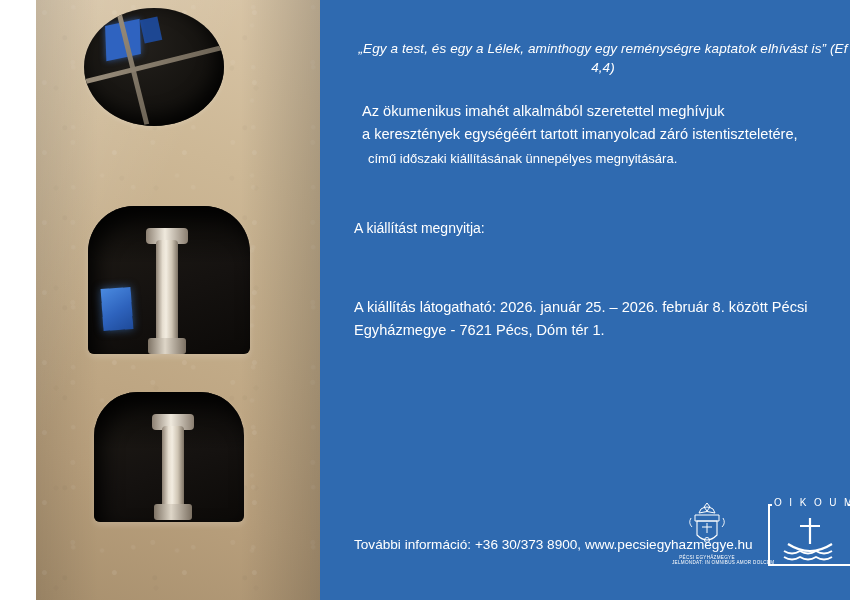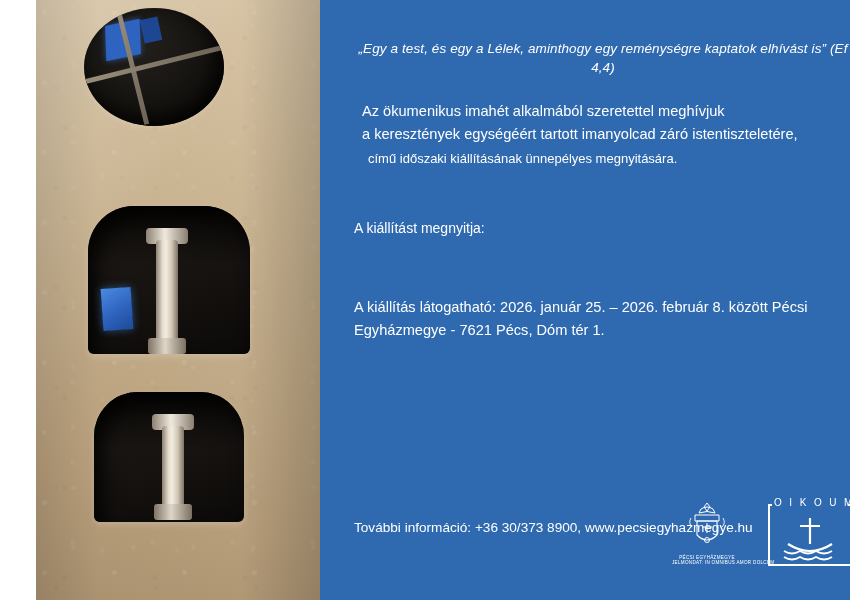--- a/index.html
+++ b/index.html
@@ -225,21 +225,21 @@
   .opener-name b { font-weight: bold; }
   .opener-name i { font-style: italic; font-weight: normal; font-size: 16.5px; }
   .visit {
     font-size: 14.6px;
     line-height: 1.55;
     margin: 60px 0 0 0;
   }
   .info {
     position: absolute;
     left: 34px;
-    bottom: 61px;
+    bottom: 44px;
     font-size: 13.6px;
     line-height: 1.6;
   }
   
   .logos {
     position: absolute;
     right: 34px;
     bottom: 34px;
     display: flex;
     align-items: flex-end;

